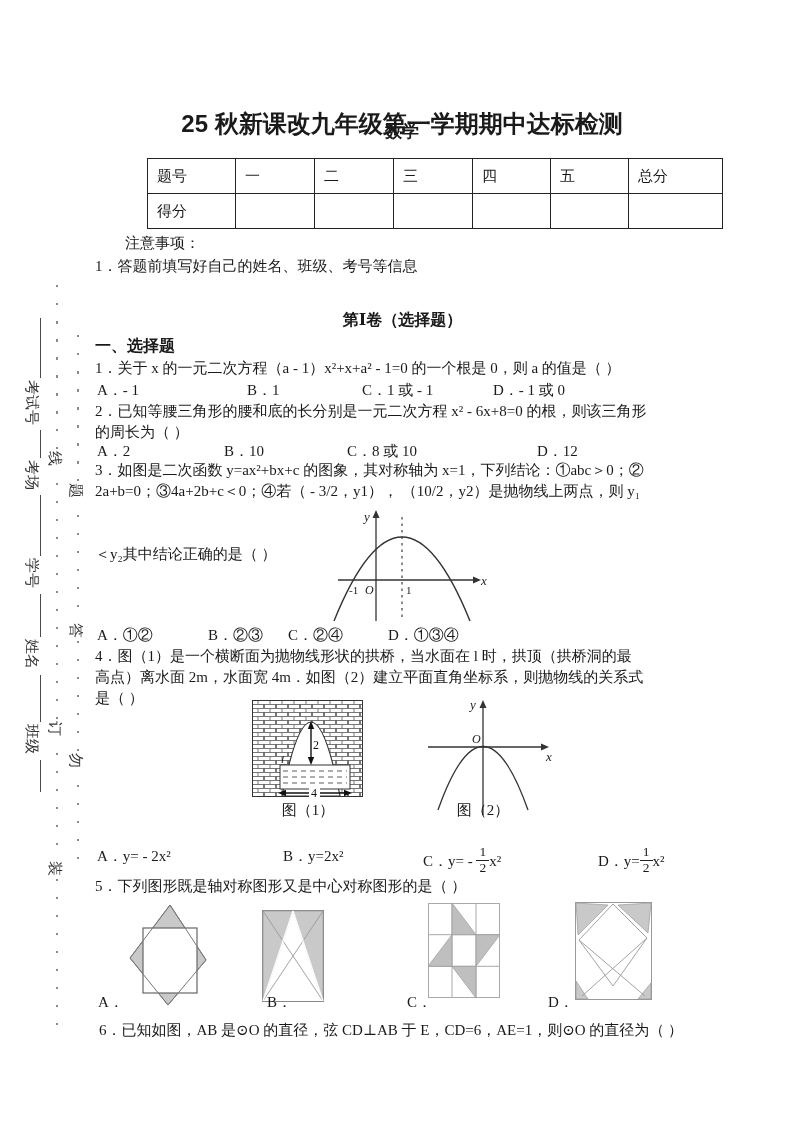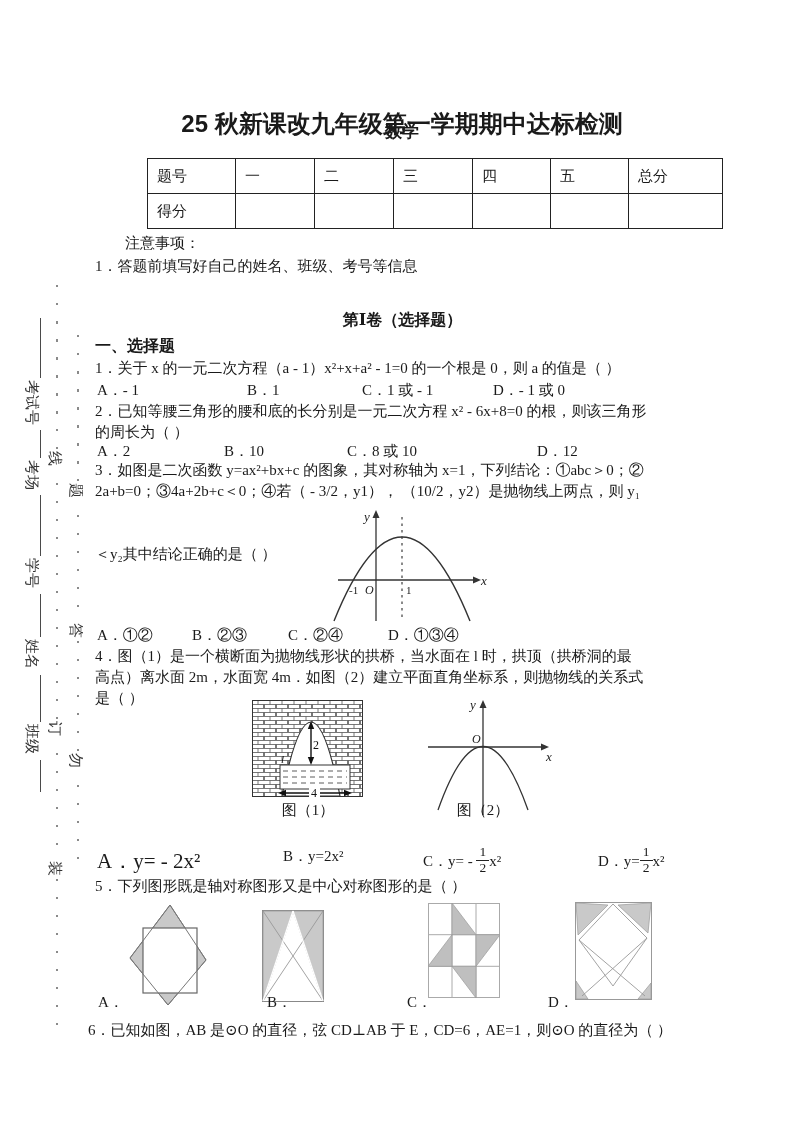--- a/index.html
+++ b/index.html
@@ -125,21 +125,21 @@
     <path d="M 4 118 Q 72 -50 140 118" fill="none" stroke="#333" stroke-width="1.4"></path>
     <text x="34" y="18" font-size="13" font-style="italic" font-family="Liberation Serif, serif" fill="#222">y</text>
     <text x="151" y="82" font-size="13" font-style="italic" font-family="Liberation Serif, serif" fill="#222">x</text>
     <text x="19" y="91" font-size="11" font-family="Liberation Serif, serif" fill="#222">-1</text>
     <text x="35" y="91" font-size="12" font-style="italic" font-family="Liberation Serif, serif" fill="#222">O</text>
     <text x="76" y="91" font-size="11" font-family="Liberation Serif, serif" fill="#222">1</text>
   </svg>
 
   <div class="abs optrow" style="top:626px;">
     <span style="left:97px;">A．①②</span>
-    <span style="left:192px;">B．②③</span>
+    <span style="left:208px;">B．②③</span>
     <span style="left:288px;">C．②④</span>
     <span style="left:388px;">D．①③④</span>
   </div>
 
   <div class="abs line" style="left:95px;top:646px;">4．图（1）是一个横断面为抛物线形状的拱桥，当水面在 l 时，拱顶（拱桥洞的最</div>
   <div class="abs line" style="left:95px;top:667px;">高点）离水面 2m，水面宽 4m．如图（2）建立平面直角坐标系，则抛物线的关系式</div>
   <div class="abs line" style="left:95px;top:688px;">是（  ）</div>
 
   <svg class="abs" style="left:252px;top:700px;" width="114" height="100" viewBox="0 0 114 100">
     <defs>
@@ -176,21 +176,21 @@
     <line x1="8" y1="52" x2="126" y2="52" stroke="#333" stroke-width="1.3"></line>
     <path d="M129 52 L121 48.5 L121 55.5 Z" fill="#333"></path>
     <path d="M 18 115 Q 63 -12 108 115" fill="none" stroke="#333" stroke-width="1.3"></path>
     <text x="50" y="14" font-size="13" font-style="italic" font-family="Liberation Serif, serif" fill="#222">y</text>
     <text x="126" y="66" font-size="13" font-style="italic" font-family="Liberation Serif, serif" fill="#222">x</text>
     <text x="52" y="48" font-size="12" font-style="italic" font-family="Liberation Serif, serif" fill="#222">O</text>
   </svg>
   <div class="abs cap center" style="left:443px;top:801px;width:80px;text-align:center;">图（2）</div>
 
   <div class="abs" style="top:838px;left:0;width:793px;height:36px;">
-    <span class="abs" style="left:97px;top:9px;font-size:21px;">A．y= - 2x²</span>
+    <span class="abs" style="left:97px;top:9px;font-size:15px;">A．y= - 2x²</span>
     <span class="abs" style="left:283px;top:9px;font-size:15px;">B．y=2x²</span>
     <span class="abs" style="left:423px;top:9px;font-size:15px;">
       <span>C．y= - </span><span class="frac"><span class="num">1</span><span class="den">2</span></span><span>x²</span>
     </span>
     <span class="abs" style="left:598px;top:9px;font-size:15px;">
       <span>D．y=</span><span class="frac"><span class="num">1</span><span class="den">2</span></span><span>x²</span>
     </span>
   </div>
 
   <div class="abs line" style="left:95px;top:876px;">5．下列图形既是轴对称图形又是中心对称图形的是（  ）</div>
@@ -231,15 +231,15 @@
     <line x1="72" y1="36" x2="7" y2="94" stroke="#999" stroke-width="0.9"></line>
   </svg>
 
   <div class="abs optrow" style="top:993px;">
     <span style="left:98px;">A．</span>
     <span style="left:267px;">B．</span>
     <span style="left:407px;">C．</span>
     <span style="left:548px;">D．</span>
   </div>
 
-  <div class="abs line" style="left:88px;top:1020px;">6．已知如图，AB 是⊙O 的直径，弦 CD⊥AB 于 E，CD=6，AE=1，则⊙O 的直径为（  ）</div>
+  <div class="abs line" style="left:99px;top:1020px;">6．已知如图，AB 是⊙O 的直径，弦 CD⊥AB 于 E，CD=6，AE=1，则⊙O 的直径为（  ）</div>
 
 </div>
 
 </body></html>

